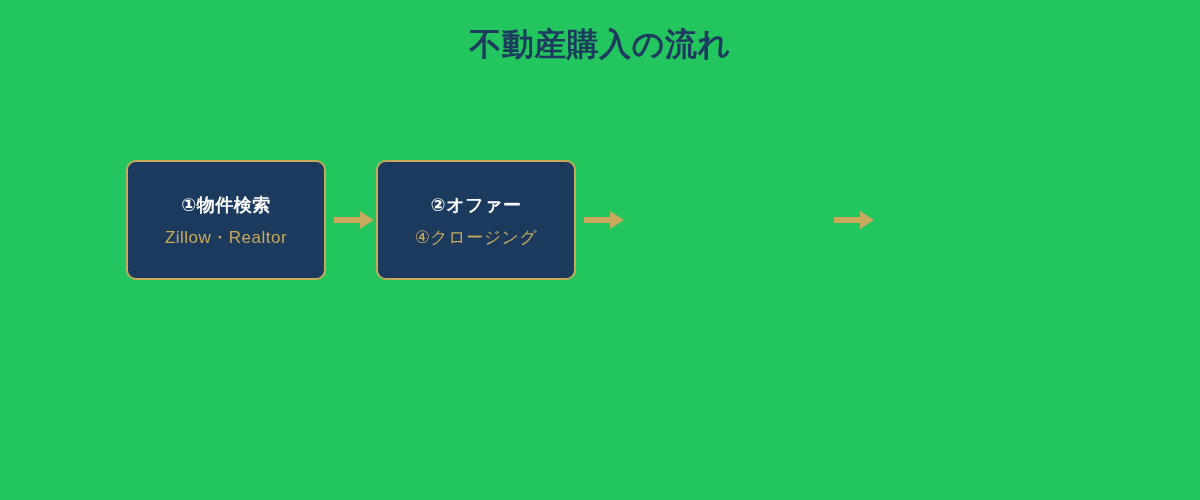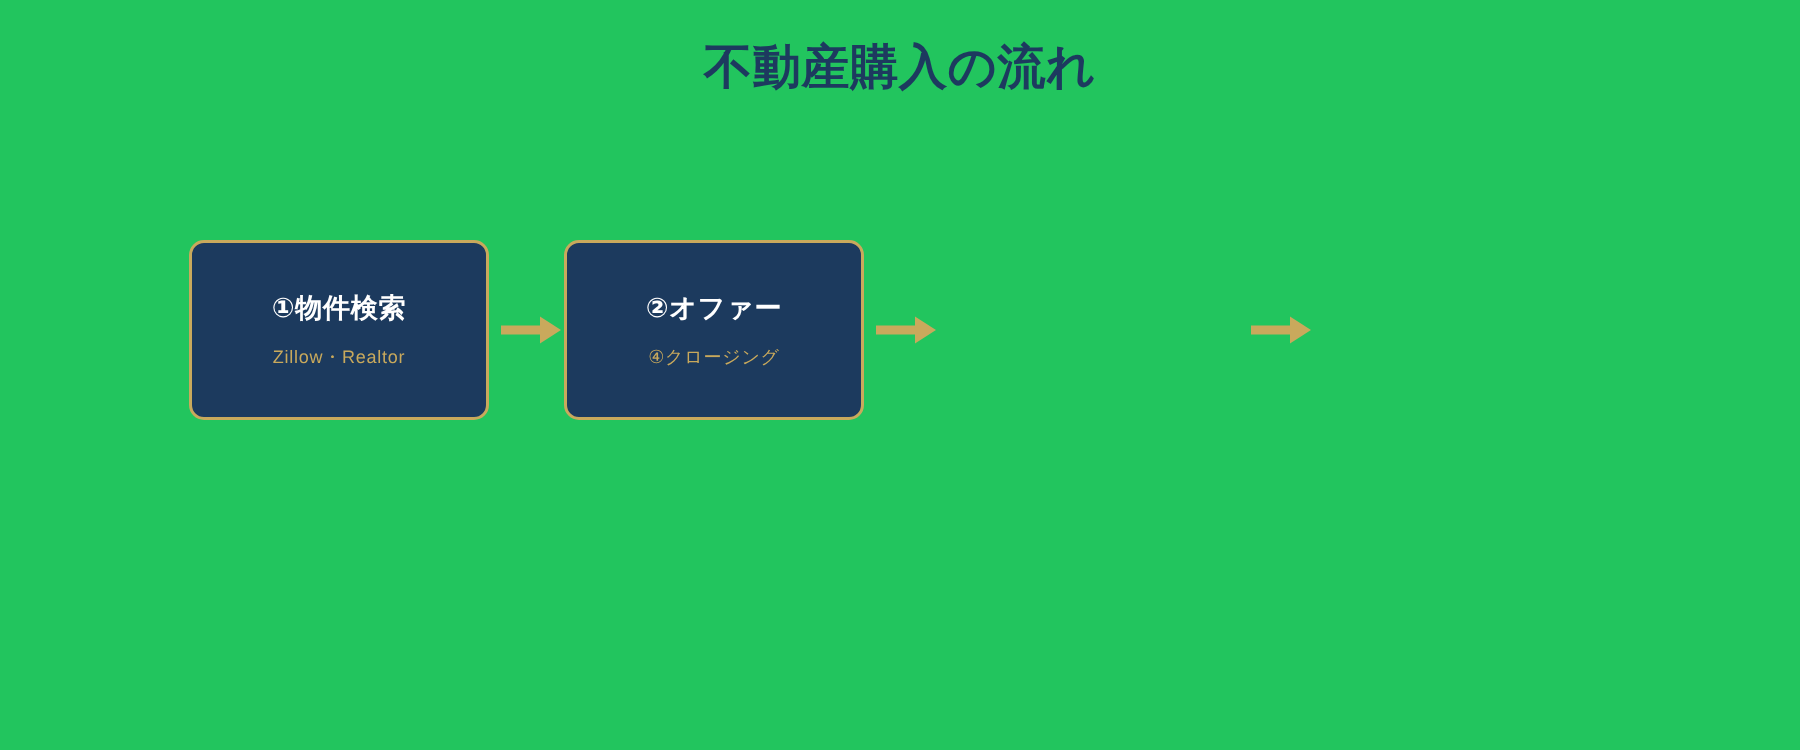--- a/index.html
+++ b/index.html
@@ -63,21 +63,21 @@
     font-size: 18px;
     font-weight: bold;
     color: #ffffff;
     line-height: 26px;
     white-space: nowrap;
     letter-spacing: 0.5px;
   }
 
   .step-subtitle {
     margin-top: 10px;
-    font-size: 12px;
+    font-size: 17px;
     font-weight: normal;
     color: #c9a95c;
     line-height: 20px;
     white-space: nowrap;
     letter-spacing: 0.5px;
   }
 
   .flow-arrow {
     position: absolute;
     top: 51px;

